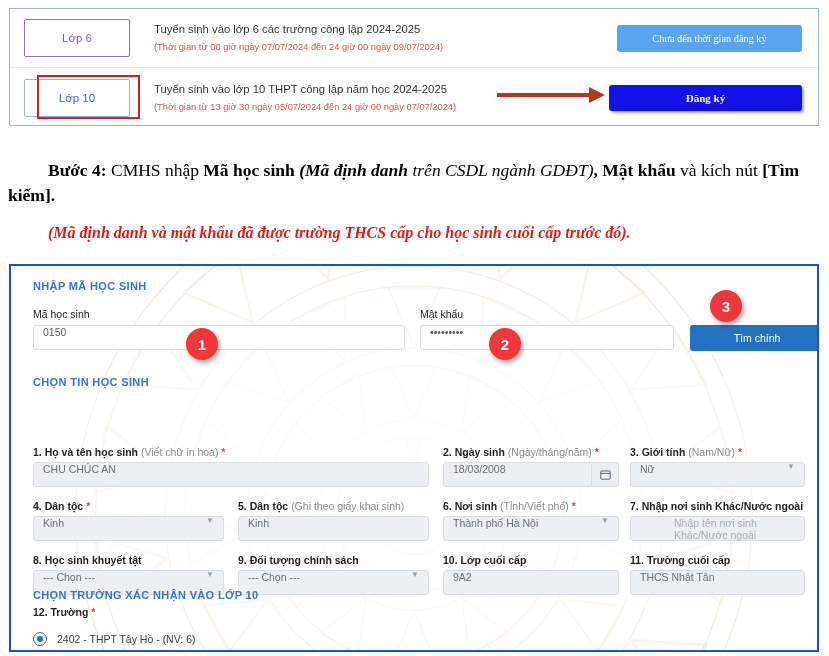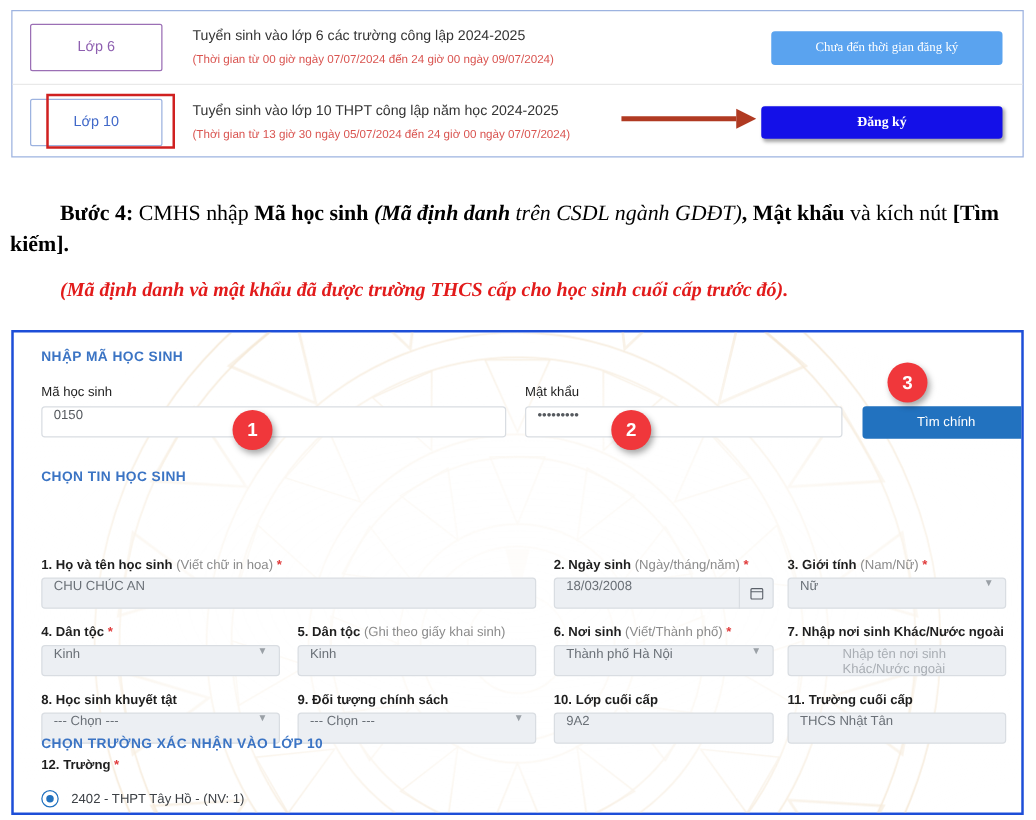--- a/index.html
+++ b/index.html
@@ -508,21 +508,21 @@
           </div>
           <div class="inp">
             <span>Kinh</span>
           </div>
         </div>
 
         <div class="cell c-c">
           <div class="fld-label">
             <span class="lbl-strong"><span>6.</span>
             <span>Nơi sinh</span></span>
-            <span class="lbl-hint">(Viết/Thành phố)</span>
+            <span class="lbl-hint">(Tỉnh/Viết phố)</span>
             <span class="req">*</span>
           </div>
           <div class="inp">
             <span>Thành phố Hà Nội</span>
             <span class="caret">▼</span>
           </div>
         </div>
 
         <div class="cell c-d">
           <div class="fld-label">
@@ -586,21 +586,21 @@
     <div class="fld-label" id="truong-label">
       <span class="lbl-strong"><span>12.</span>
       <span>Trường</span></span>
       <span class="req">*</span>
     </div>
 
     <div id="truong-radio-row">
       <span class="radio-dot">
           <i></i>
         </span>
-      <span id="truong-radio-text">2402 - THPT Tây Hồ - (NV: 1)</span>
+      <span id="truong-radio-text">2402 - THPT Tây Hồ - (NV: 6)</span>
     </div>
 
   </div>
 </div>
 
 <div class="badge" id="badge-1">1</div>
 <div class="badge" id="badge-2">2</div>
 <div class="badge" id="badge-3">3</div>
 
 </body></html>

